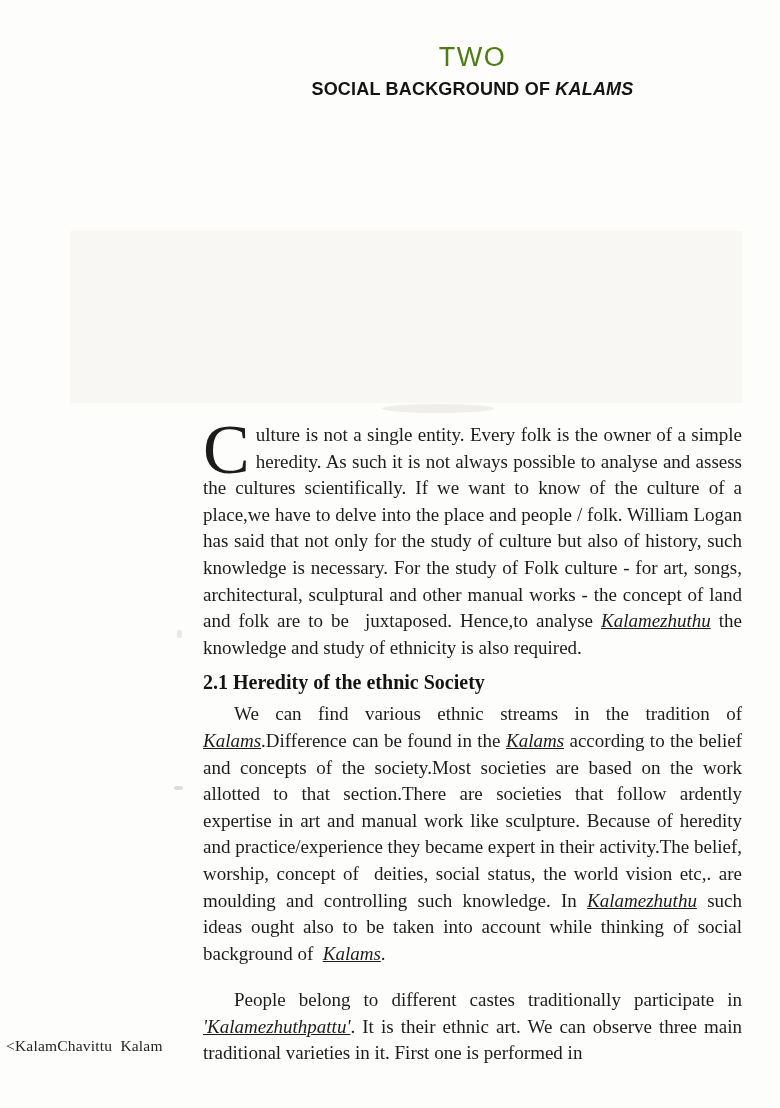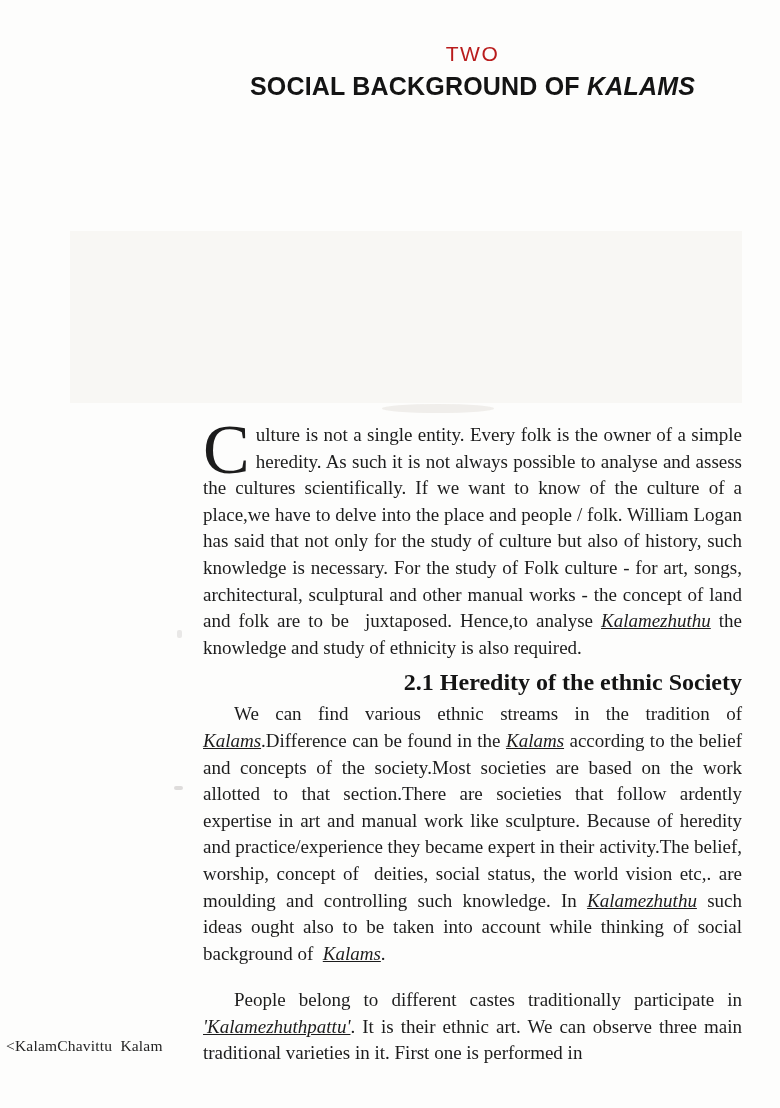--- a/index.html
+++ b/index.html
@@ -36,47 +36,47 @@
     background:#d6d4d1;opacity:.5;border-radius:2px;
   }
   
   .chapter-head{
     position:absolute;left:203px;top:42px;width:539px;
     text-align:center;
     font-family:"Liberation Sans", sans-serif;
     color:var(--heading-ink);
   }
   .chapter-num{
-    font-size:21px;letter-spacing:1.5px;font-weight:400;color:#b91c1c;
+    font-size:27px;letter-spacing:1.5px;font-weight:400;color:#4d7c0f;
   }
   .chapter-title{
     margin:7px 0 0 0;
-    font-size:25px;font-weight:700;letter-spacing:.2px;
+    font-size:18px;font-weight:700;letter-spacing:.2px;
     line-height:1.1;
   }
   .chapter-title em{font-style:italic;}
   
   .body-col{
     position:absolute;left:203px;top:422px;width:539px;
     font-size:19px;line-height:26.6px;
     text-align:justify;
   }
   .para{margin:0;}
   .para em{font-style:italic;text-decoration:underline;}
   .dropcap{
     float:left;
     font-size:70px;line-height:50px;
     margin:3px 6px 0 0;
     font-weight:400;
   }
   .section-heading{
     margin:9px 0 7px 0;
-    font-size:24px;font-weight:700;
+    font-size:20px;font-weight:700;
     color:var(--heading-ink);
-    text-align:right;
+    text-align:left;
     line-height:24px;
   }
   .para.indent{text-indent:31px;}
   .para + .para{margin-top:20px;}
   
   .margin-caption{
     position:absolute;left:6px;top:1037px;width:185px;
     font-size:15.5px;color:#242424;
     letter-spacing:.2px;
     white-space:nowrap;

